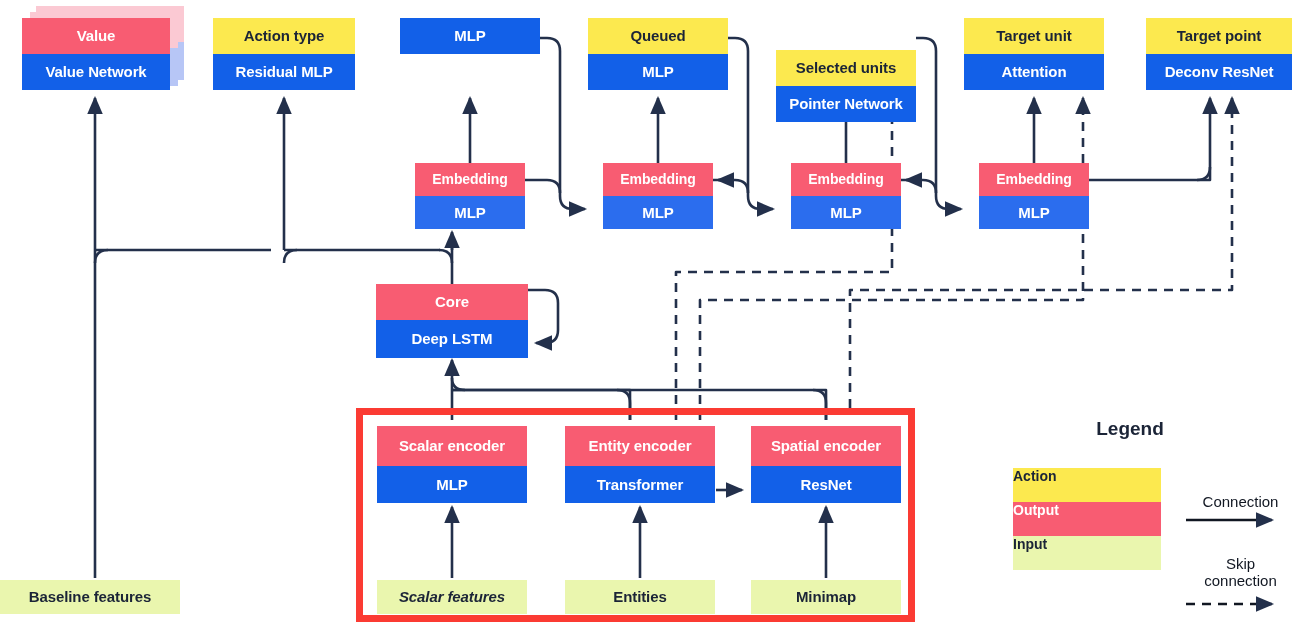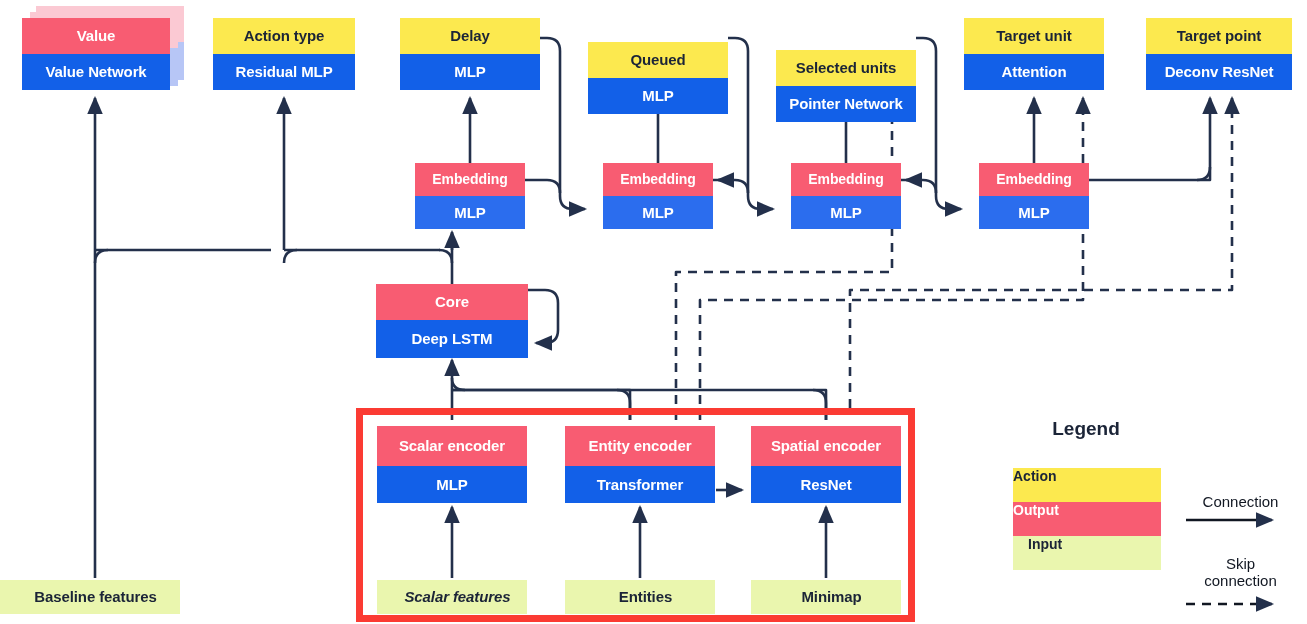--- a/index.html
+++ b/index.html
@@ -17,21 +17,21 @@
   .node .seg{
     display:flex;align-items:center;justify-content:center;
     text-align:center;line-height:1.05;
     font-size:15px;font-weight:700;letter-spacing:-0.1px;
     box-sizing:border-box;padding:0 4px;
   }
   .seg.action{background:#FCE94F;color:#1B2437;}
   .seg.output{background:#F85C72;color:#ffffff;}
   .seg.nn{background:#1260E8;color:#ffffff;}
   .seg.nn-mid{background:#2B6DEE;color:#ffffff;}
-  .seg.input{background:#EAF6AE;color:#1B2437;padding-left:15px;}
+  .seg.input{background:#EAF6AE;color:#1B2437;}
 
   
   .shadow{position:absolute;border-radius:0;}
   .sh-top{background:#FBC9D3;}
   .sh-bot{background:#B7C6F6;}
 
   
   #redbox{
     position:absolute;border:7px solid #FB3B33;box-sizing:border-box;
     background:transparent;
@@ -128,25 +128,24 @@
     <div class="seg output" style="height:36px;">Value</div>
     <div class="seg nn" style="height:36px;">Value Network</div>
   </div>
 
   <div class="node" style="left:213px;top:18px;width:142px;">
     <div class="seg action" style="height:36px;">Action type</div>
     <div class="seg nn" style="height:36px;">Residual MLP</div>
   </div>
 
   <div class="node" style="left:400px;top:18px;width:140px;">
-    <div class="seg action" style="height:36px;">Delay</div>
     <div class="seg nn" style="height:36px;">MLP</div>
   </div>
 
-  <div class="node" style="left:588px;top:18px;width:140px;margin-top:24px;">
+  <div class="node" style="left:588px;top:18px;width:140px;">
     <div class="seg action" style="height:36px;">Queued</div>
     <div class="seg nn" style="height:36px;">MLP</div>
   </div>
 
   <div class="node" style="left:776px;top:18px;width:140px;margin-top:32px;">
     <div class="seg action" style="height:36px;">Selected units</div>
     <div class="seg nn" style="height:36px;">Pointer Network</div>
   </div>
 
   <div class="node" style="left:964px;top:18px;width:140px;">
@@ -222,21 +221,21 @@
   </div>
 
   <div class="node" style="left:565px;top:580px;width:150px;">
     <div class="seg input" style="height:34px;">Entities</div>
   </div>
 
   <div class="node" style="left:751px;top:580px;width:150px;">
     <div class="seg input" style="height:34px;">Minimap</div>
   </div>
 
-  <div id="legend-title" style="left:1016px;top:418px;width:140px;text-align:center;">Legend</div>
+  <div id="legend-title" style="left:1060px;top:418px;width:140px;text-align:center;">Legend</div>
 
   <div class="legend-swatches" style="left:1013px;top:468px;width:148px;">
     <div class="seg action">Action</div>
     <div class="seg output">Output</div>
     <div class="seg input">Input</div>
   </div>
 
   <div class="legend-label" style="left:1178px;top:494px;width:125px;">Connection</div>
 
   <div class="legend-label" style="left:1178px;top:556px;width:125px;white-space:pre-line;">Skip

